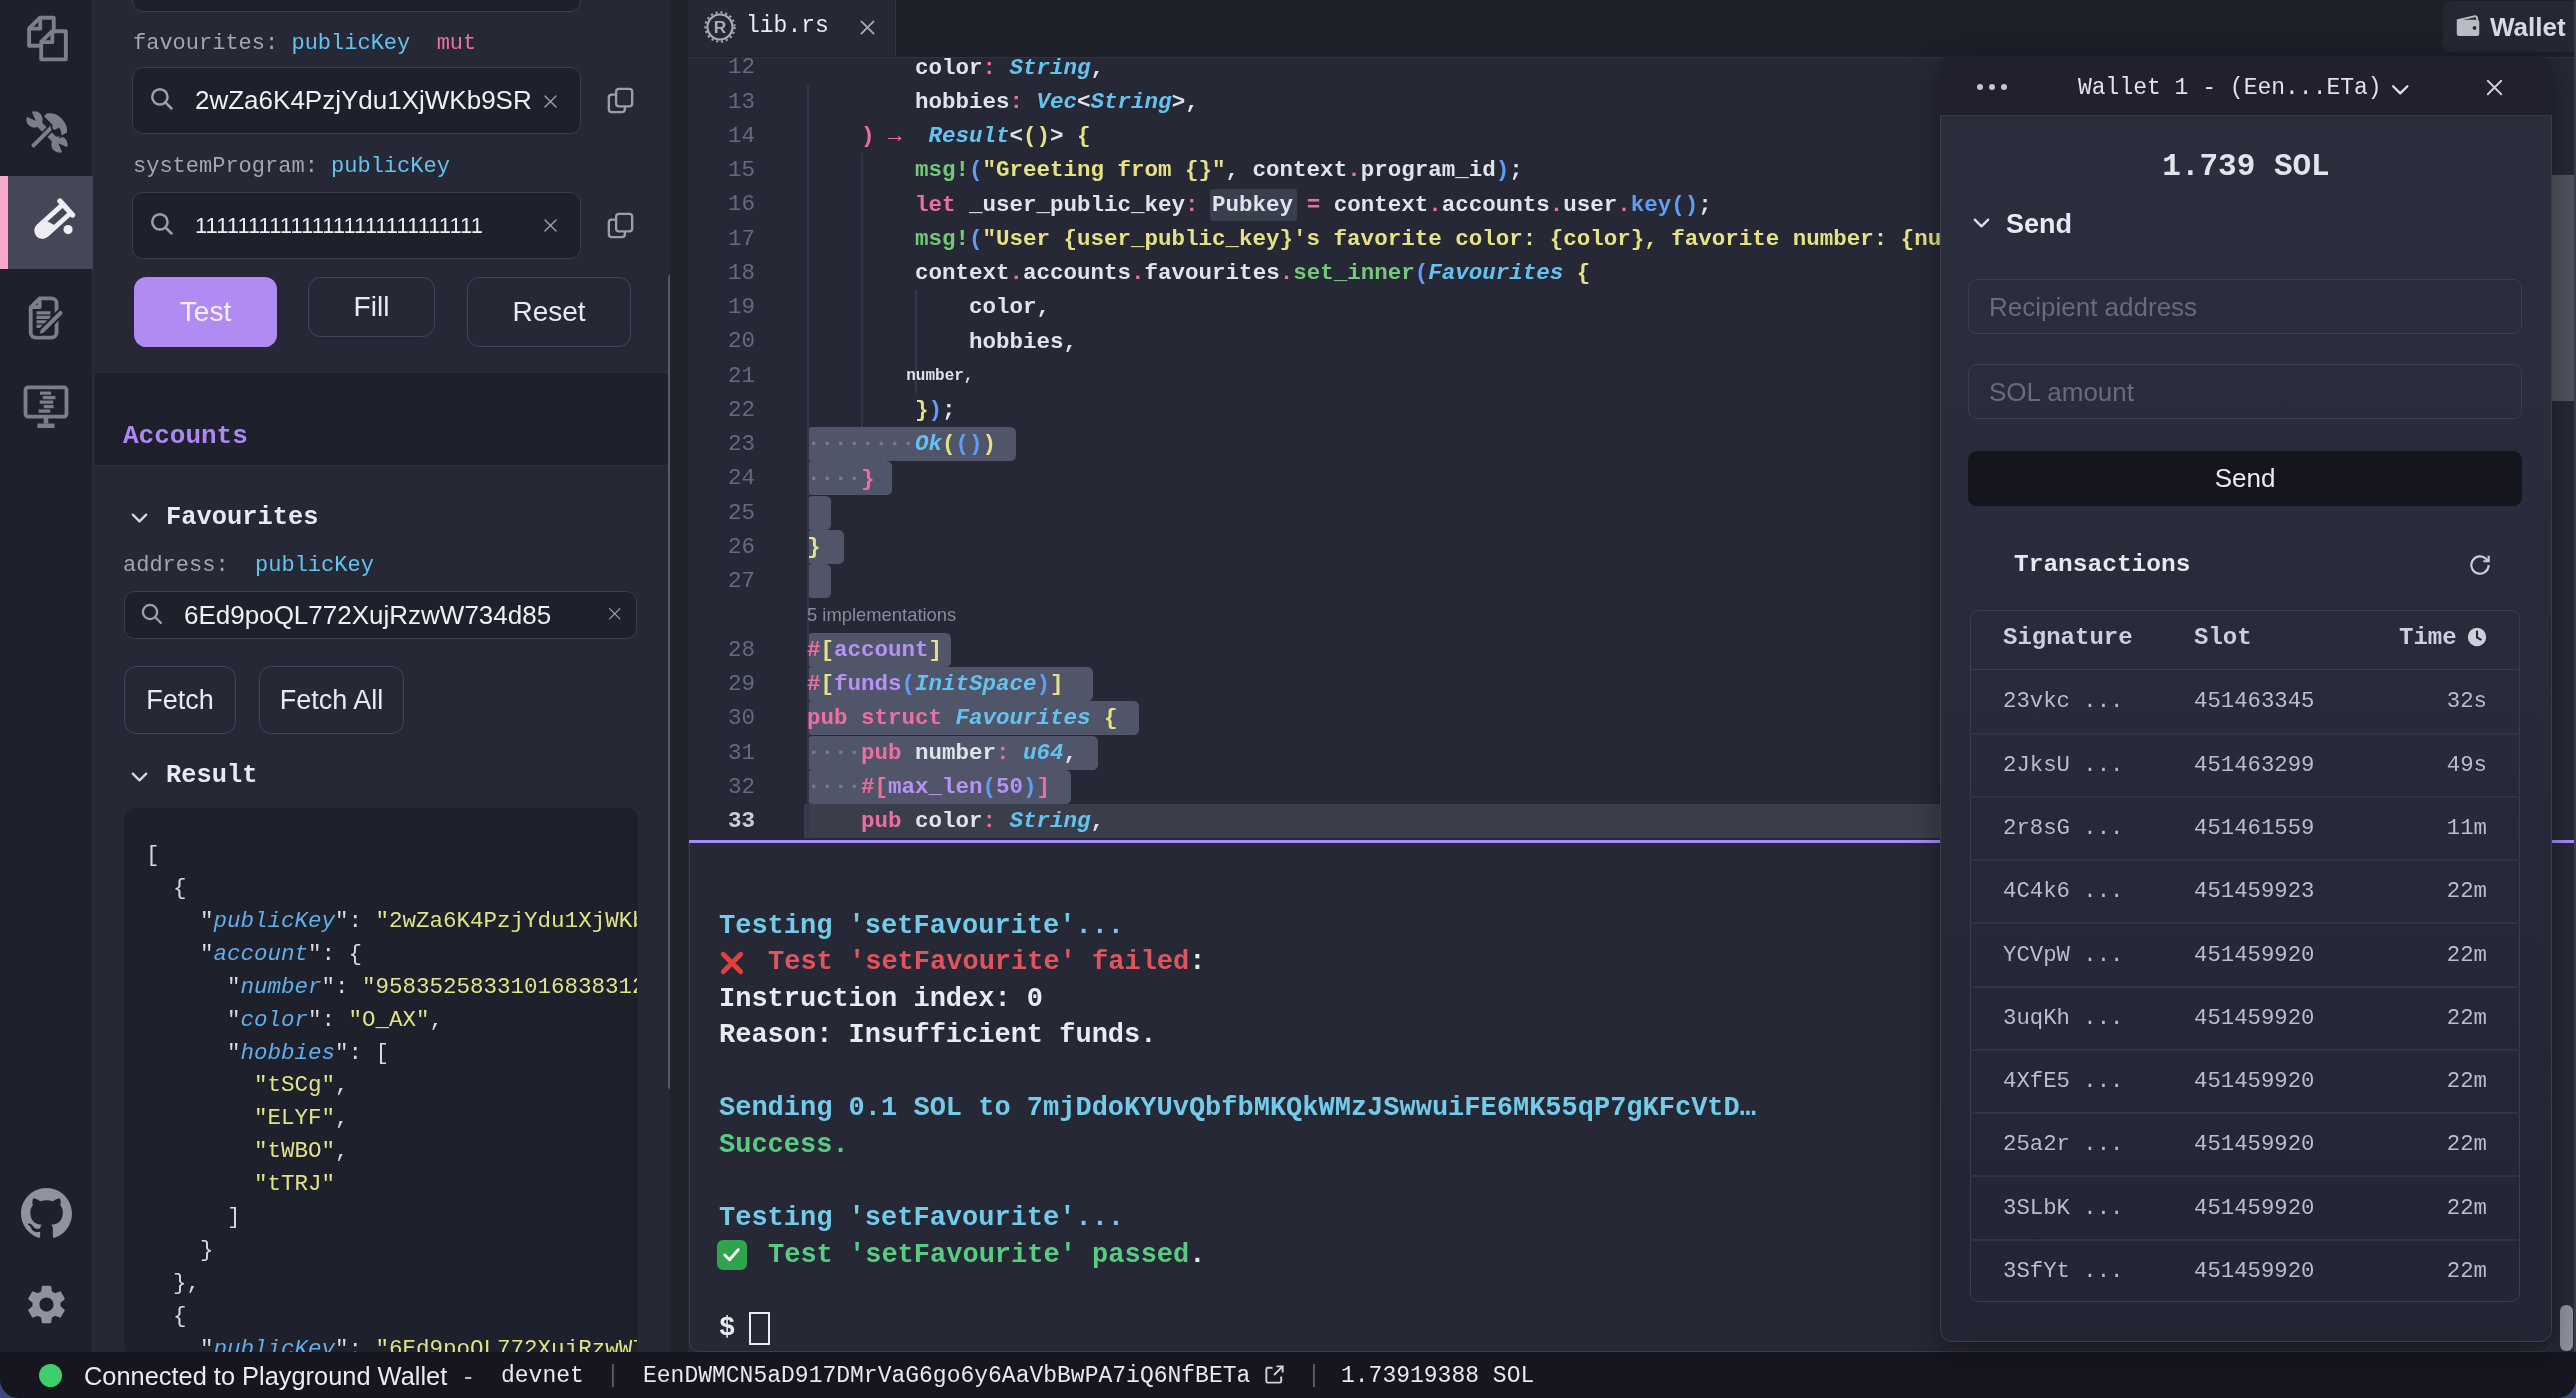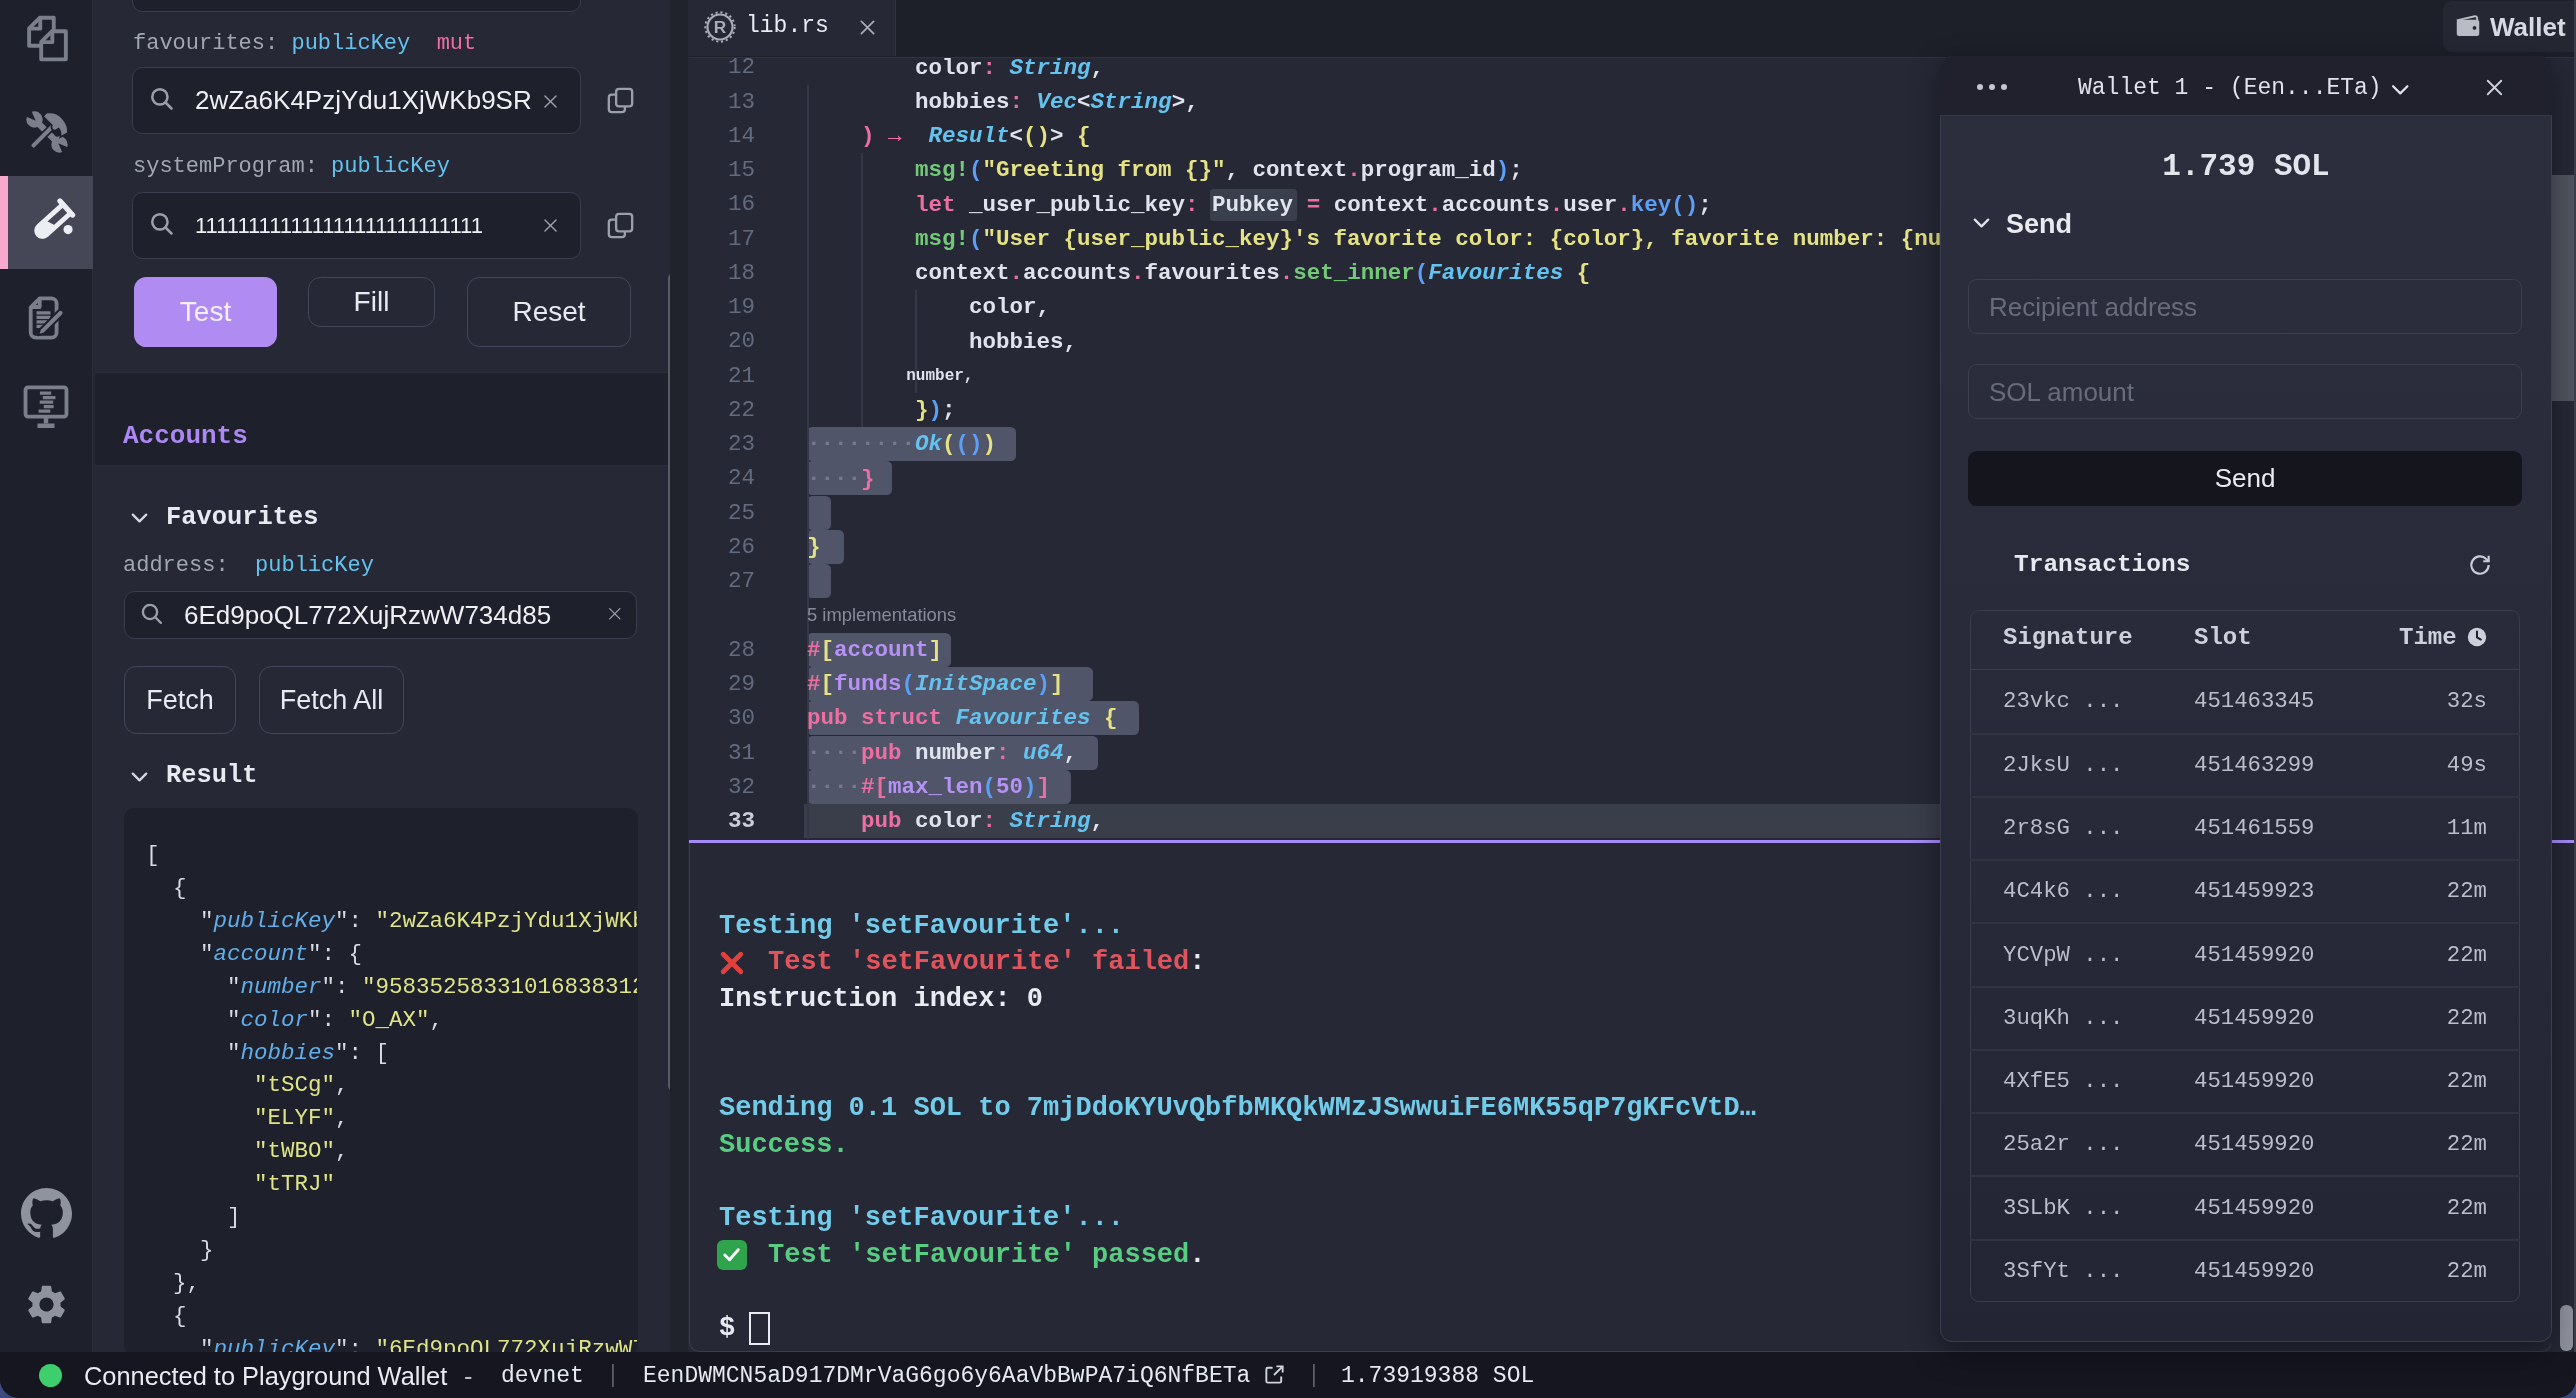--- a/index.html
+++ b/index.html
@@ -82,21 +82,21 @@
     </svg>
 <div class="ln sans" style="left:195px;top:211px;width:330px;overflow:hidden;font-size:22px;line-height:30px;color:#eef0f4;font-family:'Liberation Sans',sans-serif;">111111111111111111111111111</div>
 <svg class="abs" style="left:541px;top:216px" width="19" height="19" viewBox="0 0 24 24" fill="none" stroke="#9aa0ab" stroke-width="1.8" stroke-linecap="round">
       <path d="M5 5 L19 19 M19 5 L5 19"></path>
     </svg>
 <svg class="abs" style="left:603px;top:208px" width="35" height="35" viewBox="0 0 24 24" fill="none" stroke="#9aa0ab" stroke-width="1.6" stroke-linejoin="round">
       <rect x="9" y="4" width="11" height="12" rx="2"></rect>
       <path d="M15 16 v2 a2 2 0 0 1-2 2 H6 a2 2 0 0 1-2-2 v-8 a2 2 0 0 1 2-2 h3"></path>
     </svg>
 <div class="abs sans" style="left:134px;top:277px;width:143px;height:70px;background:#b08bf2;border-radius:12.3px;color:#f4f0fb;font-size:28px;display:flex;align-items:center;justify-content:center;">Test</div>
-<div class="abs sans" style="left:308px;top:277px;width:127px;height:50px;border:1.8px solid #42465a;border-radius:12.3px;color:#e7eaf0;font-size:28px;display:flex;align-items:center;justify-content:center;">Fill</div>
+<div class="abs sans" style="left:308px;top:277px;width:127px;height:60px;border:1.8px solid #42465a;border-radius:12.3px;color:#e7eaf0;font-size:28px;display:flex;align-items:center;justify-content:center;">Fill</div>
 <div class="abs sans" style="left:467px;top:277px;width:164px;height:70px;border:1.8px solid #42465a;border-radius:12.3px;color:#e7eaf0;font-size:28px;display:flex;align-items:center;justify-content:center;">Reset</div>
 <div class="abs" style="left:95px;top:372px;width:576px;height:94px;background:#1e202b;border-top:1.8px solid #2b2d39;border-bottom:1.8px solid #2b2d39;"></div>
 <div class="ln" style="left:123px;top:421px;font-size:26px;line-height:30px;font-weight:bold;color:#ad87f2;">Accounts</div>
 <svg class="abs" style="left:128px;top:506px" width="23" height="23" viewBox="0 0 24 24" fill="none" stroke="#d4d8e0" stroke-width="2.4" stroke-linecap="round" stroke-linejoin="round">
       <path d="M5 9 L12 16 L19 9"></path>
     </svg>
 <div class="ln" style="left:166px;top:503px;font-size:25.4px;line-height:30px;font-weight:bold;color:#e7eaf0;">Favourites</div>
 <div class="ln" style="left:123px;top:554px;font-size:22px;line-height:24.5px;color:#a0a6b2;">address:  <span style="color:#64c3ee">publicKey</span></div>
 <div class="abs" style="left:124px;top:591px;width:513px;height:48px;border:1.8px solid #3b3e4e;border-radius:10.5px;background:#1e202b;"></div>
 <svg class="abs" style="left:138px;top:600px" width="28" height="28" viewBox="0 0 24 24" fill="none" stroke="#9aa0ab" stroke-width="2.0" stroke-linecap="round">
@@ -213,20 +213,21 @@
 <div class="ln" style="left:52px;top:746px;font-size:22.5px;line-height:34px;font-weight:bold;"><span style="color:#dfe3ec;">    </span><span style="color:#ed6fa2;">pub</span><span style="color:#dfe3ec;"> color</span><span style="color:#ed6fa2;">:</span><span style="color:#dfe3ec;"> </span><span style="color:#64c3ee;font-style:italic;">String</span><span style="color:#dfe3ec;">,</span></div>
 </div>
 <div class="abs" style="left:689px;top:840px;width:1887px;height:3.1px;background:#a78bfa;"></div>
 <div class="abs" style="left:689px;top:843px;width:1863px;height:509px;border:1.8px solid #3a3d4a;border-top:none;border-radius:0 0 10.5px 10.5px;background:#262836;"></div>
 <div class="ln" style="left:719px;top:908px;font-size:27px;line-height:37px;font-weight:bold;"><span style="color:#72cbe9;">Testing 'setFavourite'...</span></div>
 <svg class="abs" style="left:718px;top:949px" width="28" height="28" viewBox="0 0 24 24" fill="none" stroke="#e2403c" stroke-width="4.2" stroke-linecap="round">
       <path d="M4.5 4.5 L19.5 19.5 M19.5 4.5 L4.5 19.5"></path>
     </svg>
 <div class="ln" style="left:768px;top:944px;font-size:27px;line-height:37px;font-weight:bold;"><span style="color:#e0555d;">Test 'setFavourite' failed</span><span style="color:#e8ecf2;">:</span></div>
 <div class="ln" style="left:719px;top:981px;font-size:27px;line-height:37px;font-weight:bold;"><span style="color:#e8ecf2;">Instruction index: 0</span></div>
+<div class="ln" style="left:719px;top:1017px;font-size:27px;line-height:37px;font-weight:bold;"><span style="color:#e8ecf2;">Reason: Insufficient funds.</span></div>
 <div class="ln" style="left:719px;top:1090px;font-size:27px;line-height:37px;font-weight:bold;"><span style="color:#72cbe9;">Sending 0.1 SOL to 7mjDdoKYUvQbfbMKQkWMzJSwwuiFE6MK55qP7gKFcVtD…</span></div>
 <div class="ln" style="left:719px;top:1127px;font-size:27px;line-height:37px;font-weight:bold;"><span style="color:#57cd81;">Success.</span></div>
 <div class="ln" style="left:719px;top:1200px;font-size:27px;line-height:37px;font-weight:bold;"><span style="color:#72cbe9;">Testing 'setFavourite'...</span></div>
 <div class="abs" style="left:717px;top:1240px;width:30px;height:30px;background:#2fa44d;border-radius:6.1px;"></div>
 <svg class="abs" style="left:720px;top:1243px" width="23" height="23" viewBox="0 0 24 24" fill="none" stroke="#fff" stroke-width="3" stroke-linecap="round" stroke-linejoin="round">
       <path d="M5 12.5 L10 17.5 L19 7"></path>
     </svg>
 <div class="ln" style="left:768px;top:1237px;font-size:27px;line-height:37px;font-weight:bold;"><span style="color:#57cd81;">Test 'setFavourite' passed</span><span style="color:#e8ecf2;">.</span></div>
 <div class="ln" style="left:719px;top:1310px;font-size:27px;line-height:37px;font-weight:bold;"><span style="color:#e8ecf2;">$</span></div>
 <div class="abs" style="left:749px;top:1312px;width:21px;height:33px;border:2.2px solid #e8ecf2;"></div>

